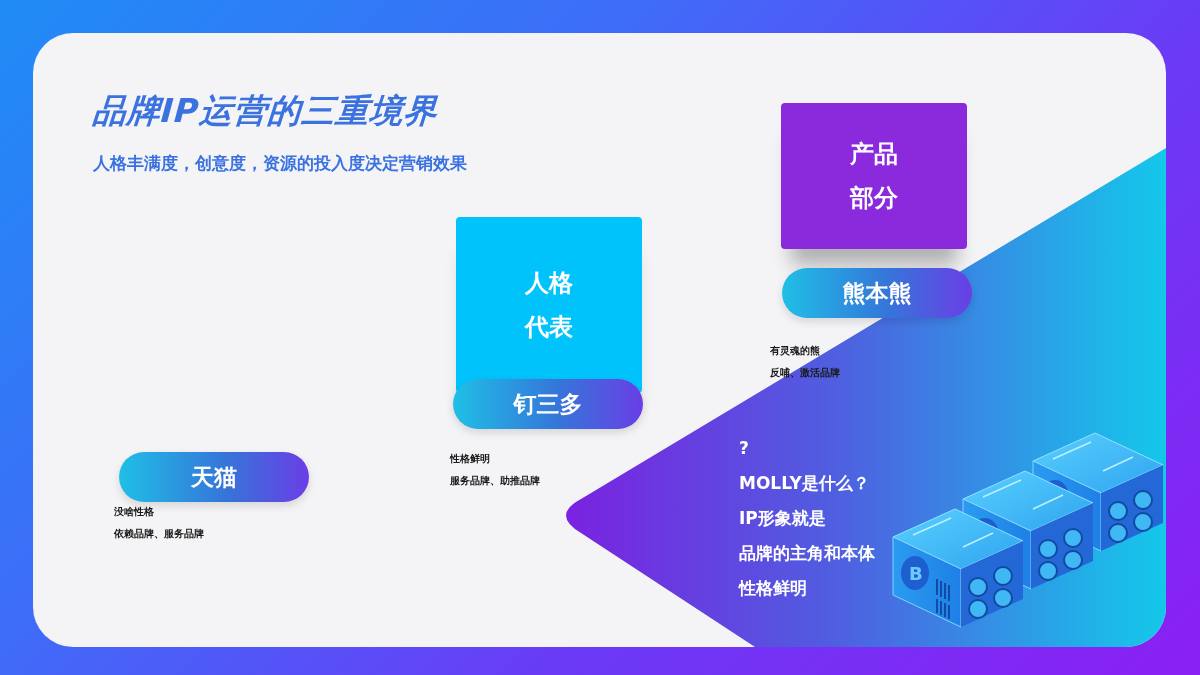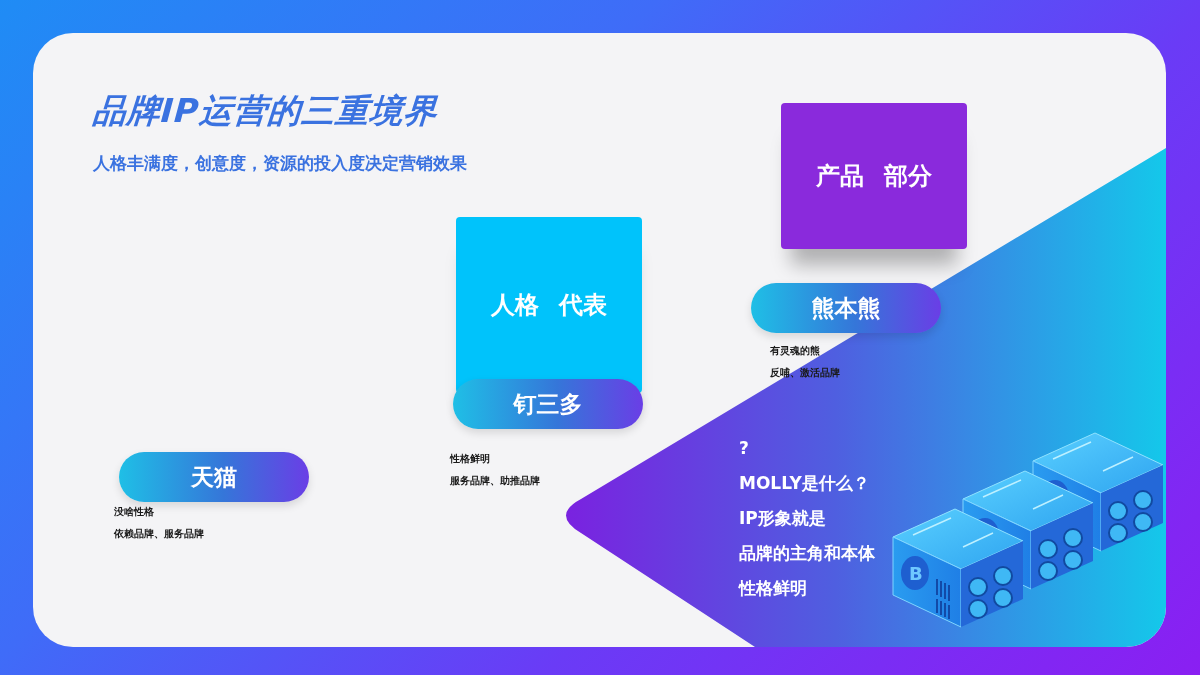--- a/index.html
+++ b/index.html
@@ -31,21 +31,21 @@
       position: absolute; left: 60px; top: 119px;
       font-size: 17px; font-weight: bold;
       color: #3a72e0;
     }
     .box {
       position: absolute;
       border-radius: 4px;
       color: #ffffff;
       font-weight: bold;
       font-size: 24px;
-      display: flex; flex-direction: row;
+      display: flex; flex-direction: column;
       align-items: center; justify-content: center;
       gap: 20px;
       box-shadow: 0 26px 18px -10px rgba(0,0,0,0.28);
     }
     .box span { display: block; line-height: 1; }
     .pill {
       position: absolute;
       height: 50px;
       border-radius: 25px;
       background: linear-gradient(90deg, #1fbfe6 0%, #3576d9 55%, #6a3ee6 100%);
@@ -103,21 +103,21 @@
   <div class="pill" style="left:420px; top:346px; width:190px;">钉三多</div>
   <div class="desc" style="left:417px; top:415px; width:200px;">
     <div>性格鲜明</div>
     <div>服务品牌、助推品牌</div>
   </div>
 
   <div class="box" style="left:748px; top:70px; width:186px; height:146px; background:#8a2adc;">
     <span>产品</span>
     <span>部分</span>
   </div>
-  <div class="pill" style="left:718px; top:235px; width:190px;margin-top:15px;">熊本熊</div>
+  <div class="pill" style="left:749px; top:235px; width:190px;">熊本熊</div>
   <div class="desc" style="left:737px; top:307px; width:200px;">
     <div>有灵魂的熊</div>
     <div>反哺、激活品牌</div>
   </div>
 
   <div class="molly">
     <div>?</div>
     <div>MOLLY是什么？</div>
     <div>IP形象就是</div>
     <div>品牌的主角和本体</div>

